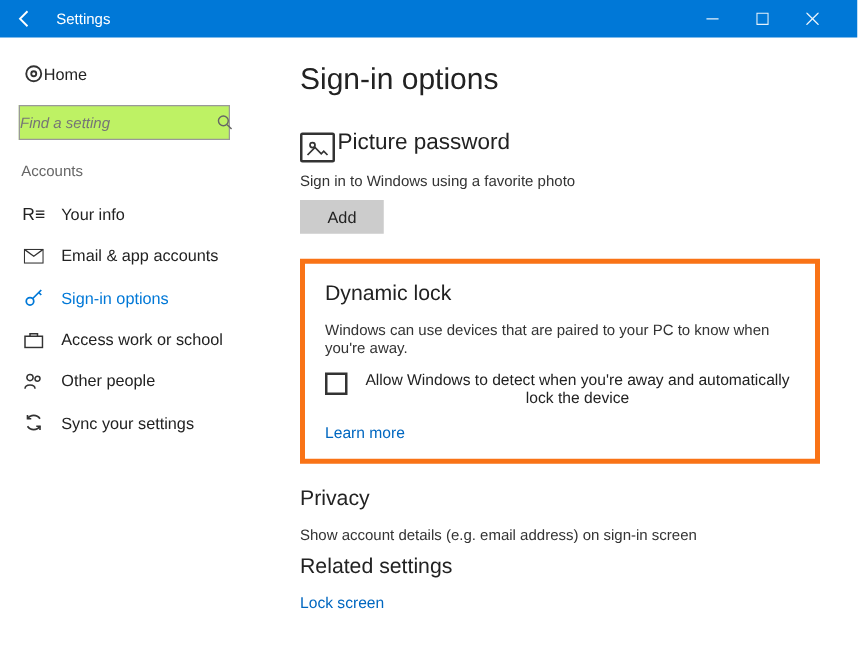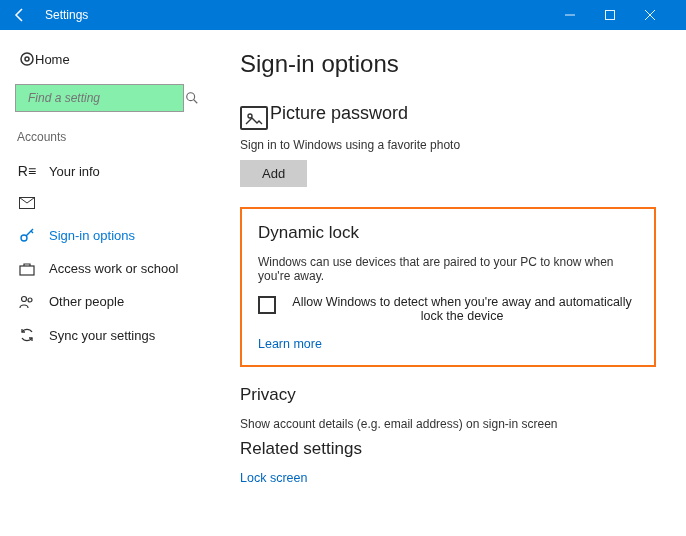--- a/index.html
+++ b/index.html
@@ -57,23 +57,23 @@
     align-items: center;
     gap: 0;
     padding: 6px 0 12px 4px;
     font-size: 13px;
   }
   .search {
     display: flex;
     align-items: center;
     border: 1px solid #999;
     height: 28px;
-    padding: 0 12px;
+    padding: 0 0;
     margin: 5px 26px 18px 0;
-    background: #86efac;
+    background: #bef264;
   }
   .search input {
     border: none;
     outline: none;
     flex: 1;
     font-size: 12px;
     background: transparent;
     font-style: italic;
     color: #777;
   }
@@ -143,21 +143,21 @@
   }
   .btn-add {
     background: #ccc;
     border: none;
     padding: 6px 22px;
     font-size: 13px;
     color: #222;
     margin-bottom: 10px;
   }
   .highlight {
-    border: 2px solid #f97316;
+    border: 4px solid #f97316;
     padding: 14px 16px 14px 16px;
     margin: 10px 0 18px 0;
   }
   .check-row {
     display: flex;
     align-items: flex-start;
     gap: 10px;
     margin: 12px 0 14px 0;
     font-size: 12.5px;
     text-align: center;
@@ -255,20 +255,21 @@
         <span class="ic">R≡</span>
         <span>Your info</span>
       </li>
       <li>
         <span class="ic">
           <svg width="16" height="12" viewBox="0 0 16 12">
               <rect x="0.5" y="0.5" width="15" height="11" fill="none" stroke="#333" stroke-width="1"></rect>
               <path d="M0.5 0.5 L8 6 L15.5 0.5" fill="none" stroke="#333" stroke-width="1"></path>
             </svg>
         </span>
+        <span>Email &amp; app accounts</span>
       </li>
       <li class="active">
         <span class="ic">
           <svg width="16" height="16" viewBox="0 0 16 16">
               <circle cx="5" cy="11" r="3" fill="none" stroke="#0078d7" stroke-width="1.4"></circle>
               <line x1="7" y1="9" x2="14" y2="2" stroke="#0078d7" stroke-width="1.4"></line>
               <line x1="12" y1="4" x2="14" y2="6" stroke="#0078d7" stroke-width="1.4"></line>
             </svg>
         </span>
         <span>Sign-in options</span>

